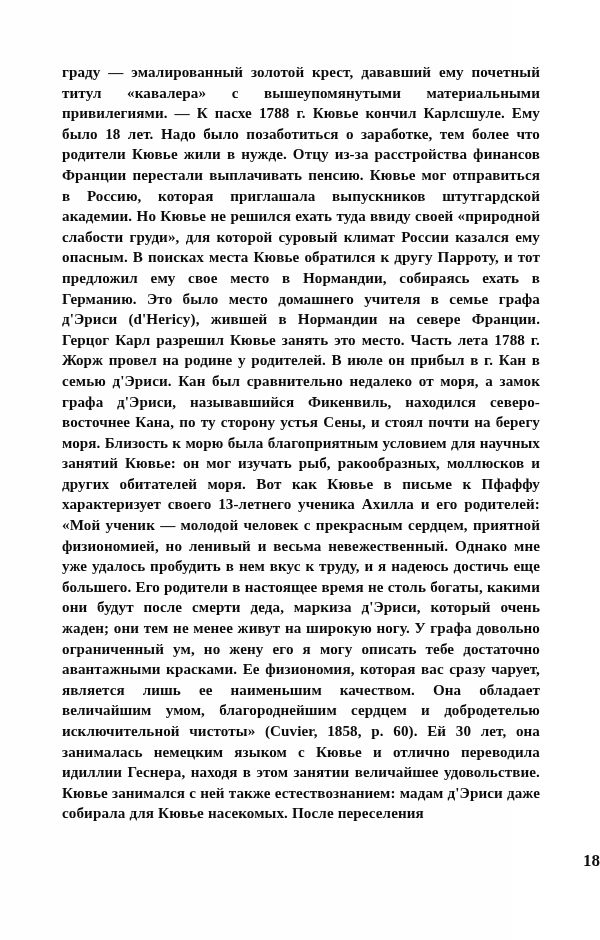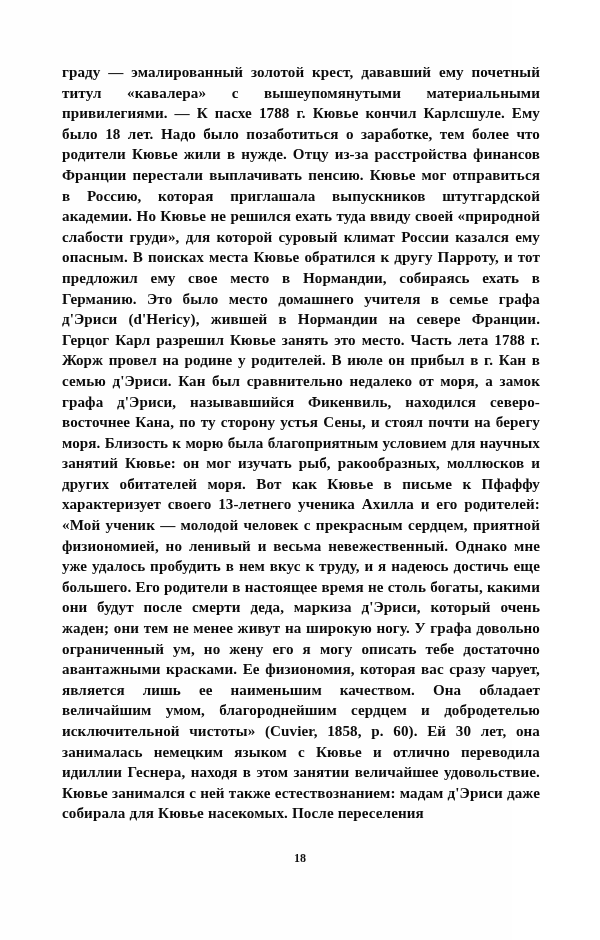--- a/index.html
+++ b/index.html
@@ -40,22 +40,22 @@
   }
   .para {
     margin: 0;
     text-indent: 0;
   }
   .page-number {
     position: absolute;
     left: 0;
     top: 851px;
     width: 600px;
-    text-align: center;
-    font-size: 12px;
+    text-align: right;
+    font-size: 17px;
     font-weight: 700;
     color: #111111;
     font-family: "Liberation Serif", "DejaVu Serif", serif;
   }
 </style>
 </head>
 <body>
 
 <div class="page">
   <div class="text-block">

